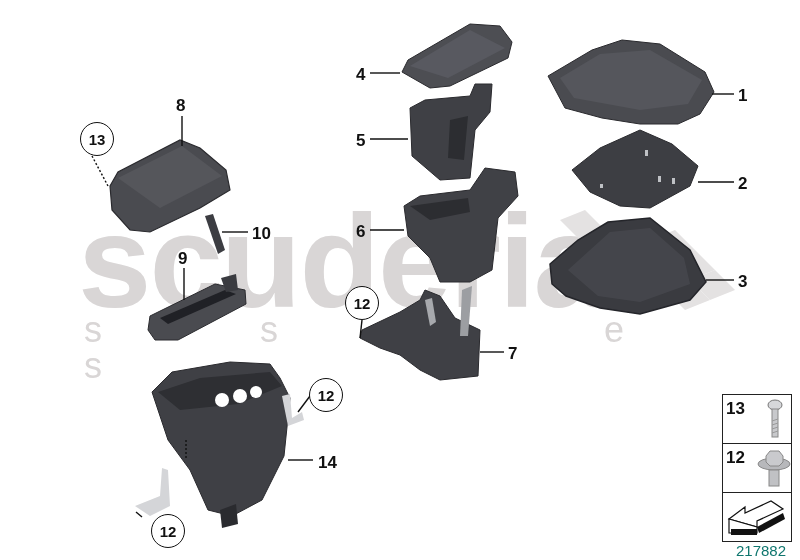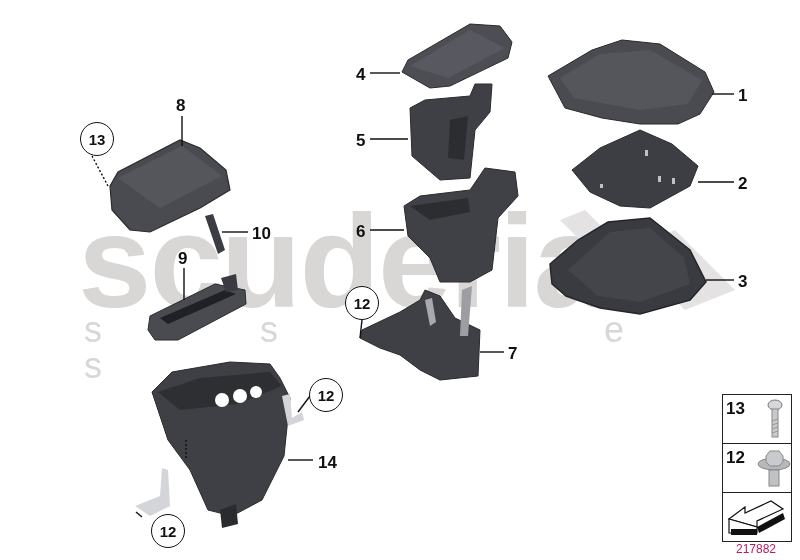--- a/index.html
+++ b/index.html
@@ -7,21 +7,21 @@
   .abs{position:absolute;}
   .wm-big{position:absolute;left:78px;top:196px;font-size:132px;font-weight:bold;color:#d9d6d6;letter-spacing:-2px;line-height:1;font-family:"Liberation Sans",sans-serif;}
   .wm-small{position:absolute;left:84px;top:312px;font-size:36px;color:#d9d6d6;letter-spacing:74px;line-height:1;}
   .label{position:absolute;font-size:17px;font-weight:bold;color:#111;line-height:1;}
   .circ{position:absolute;width:34px;height:34px;border:1.6px solid #111;border-radius:50%;background:#fff;display:flex;align-items:center;justify-content:center;font-size:15px;font-weight:bold;color:#111;box-sizing:border-box;}
   svg.lines{position:absolute;left:0;top:0;}
   .legend{position:absolute;left:722px;top:394px;width:70px;height:148px;border:1px solid #222;box-sizing:border-box;background:#fff;}
   .legend-cell{position:relative;height:49px;border-bottom:1px solid #222;box-sizing:border-box;}
   .legend-cell:last-child{border-bottom:none;}
   .legend-num{position:absolute;left:3px;top:4px;font-size:17px;font-weight:bold;color:#111;}
-  .diagram-id{position:absolute;left:736px;top:542px;font-size:12px;color:#be185d;}
+  .diagram-id{position:absolute;left:736px;top:542px;font-size:15px;color:#0f766e;}
 </style>
 </head>
 <body>
 
 <div class="wm-big">scuderia</div>
 <div class="wm-small">s s t e s</div>
 
 <svg class="abs" style="left:560px;top:210px" width="180" height="120" viewBox="0 0 180 120">
   <g fill="#e4e2e2">
     <polygon points="0,10 25,0 45,20 20,30"></polygon>

